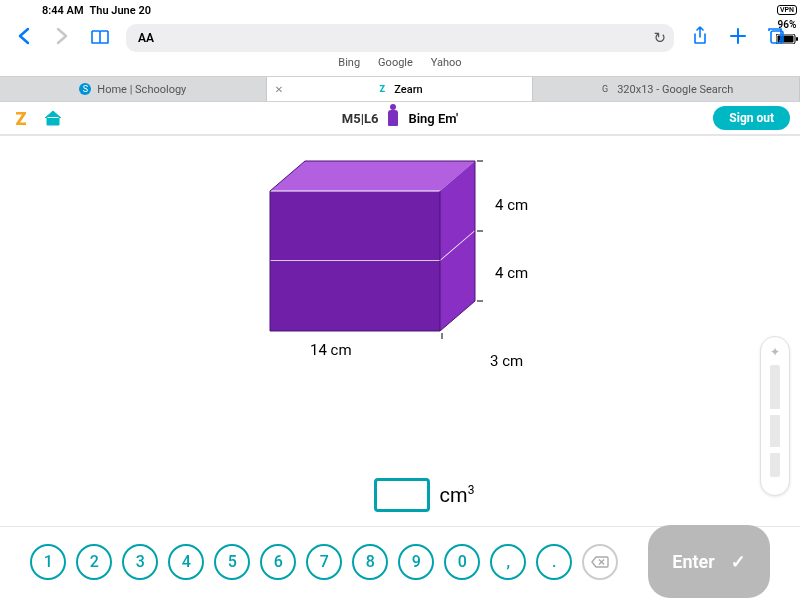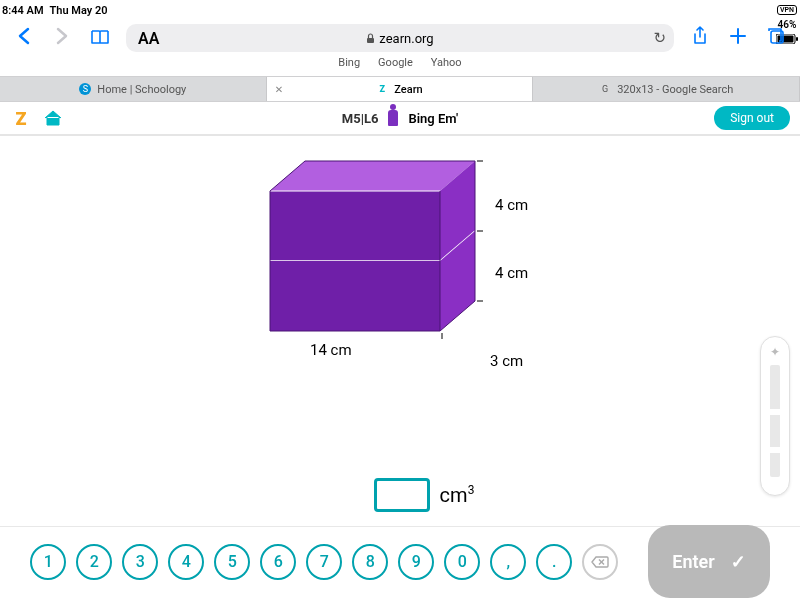--- a/index.html
+++ b/index.html
@@ -1,30 +1,30 @@
 <!DOCTYPE html>
 <html><head>
 <meta charset="utf-8">
 <style>
   * { margin: 0; padding: 0; box-sizing: border-box; font-family: -apple-system, BlinkMacSystemFont, "Segoe UI", Roboto, Helvetica, Arial, sans-serif; }
   body { width: 800px; height: 600px; background: #fff; overflow: hidden; position: relative; }
 
   
-  .status-bar { height: 20px; display: flex; align-items: center; justify-content: space-between; padding: 0 2px; font-size: 11px; font-weight: 600; }
+  .status-bar { height: 20px; display: flex; align-items: center; justify-content: space-between; padding: 0 2px; font-size: 11px; font-weight: 600; margin-left: 40px; }
   .status-left { display: flex; gap: 6px; }
   .status-right { display: flex; align-items: center; gap: 4px; font-size: 10px; flex-direction: column; }
   .signal svg, .battery svg { display: block; }
   .vpn { border: 1px solid #000; border-radius: 3px; font-size: 7px; padding: 0 2px; line-height: 8px; }
 
   
   .safari-bar { height: 36px; display: flex; align-items: center; gap: 14px; padding: 0 12px; }
   .safari-bar .nav-btn { color: #007aff; width: 24px; text-align: center; font-size: 22px; line-height: 1; }
   .safari-bar .nav-btn.disabled { color: #c7c7cc; }
   .addr { flex: 1; background: #eeeef0; border-radius: 10px; height: 28px; display: flex; align-items: center; position: relative; }
-  .addr .aa { font-size: 16px; font-weight: 600; padding: 0 12px; }
+  .addr .aa { font-size: 12px; font-weight: 600; padding: 0 12px; }
   .addr .url { position: absolute; left: 0; right: 0; text-align: center; font-size: 13px; display: flex; align-items: center; justify-content: center; gap: 4px; pointer-events: none; }
   .addr .reload { position: absolute; right: 8px; color: #555; font-size: 15px; }
 
   
   .engines { height: 20px; display: flex; justify-content: center; gap: 18px; font-size: 11px; color: #555; text-align: right; }
 
   
   .tabs { height: 26px; display: flex; background: #d9dadc; font-size: 11px; border-top: 1px solid #d0d0d2; border-bottom: 1px solid #d0d0d2;}
   .tab { flex: 1; display: flex; align-items: center; justify-content: center; gap: 6px; position: relative; color: #555; border-right: 1px solid #c8c8ca; }
   .tab.active { background: #fff; color: #000; font-weight: 500; }
@@ -33,21 +33,21 @@
 
   
   .app-header { height: 34px; display: flex; align-items: center; padding: 0 10px; position: relative; border-bottom: 2px solid #e5e5e5; }
   .z-logo { width: 22px; height: 22px; display:flex; align-items:center; justify-content:center; font-weight:900; color:#f5a623; font-size:18px;}
   .home-icon { width: 22px; height: 22px; margin-left: 10px; color:#00b8c4; }
   .lesson-meta { position: absolute; left: 0; right: 0; display: flex; align-items: center; justify-content: center; gap: 10px; font-size: 13px; }
   .lesson-code { font-weight: 700; color: #333; }
   .avatar { width: 10px; height: 16px; background: #7b2fbf; border-radius: 3px 3px 1px 1px; position:relative; }
   .avatar::before { content:""; position:absolute; top:-6px; left:2px; width:6px; height:6px; border-radius:50%; background:#7b2fbf;}
   .lesson-title { font-weight: 600; }
-  .sign-out { margin-left: auto; background: #00b8c4; color: #fff; border: none; border-radius: 14px; padding: 5px 16px; font-size: 12px; font-weight: 400; }
+  .sign-out { margin-left: auto; background: #00b8c4; color: #fff; border: none; border-radius: 14px; padding: 5px 16px; font-size: 12px; font-weight: 700; }
 
   
   .work-area { position: relative; height: 328px; background: #fff; }
   .prism-wrap { position: absolute; left: 245px; top: 10px; }
   .label { position: absolute; font-size: 15px; color: #000000; }
 
   
   .wand { position: absolute; right: 10px; top: 200px; width: 30px; height: 160px; border:1px solid #e0e0e0; border-radius: 16px; background:#fff; box-shadow: 0 1px 3px rgba(0,0,0,.1); display:flex; flex-direction:column; align-items:center; padding:8px 0; gap:6px;}
   .wand .spark { color:#bbb; font-size:12px;}
   .wand .seg { width: 10px; background:#e8e8e8; }
@@ -68,34 +68,34 @@
   .key.backspace { border-color:#ccc; color:#aaa; font-size:14px;}
   .enter { margin-left: 20px; background:#b9b9b9; color:#fff; border:none; border-radius:22px; padding:26px 24px; font-size:18px; font-weight:600; display:flex; align-items:center; gap:16px;}
 
 </style>
 </head>
 <body>
 
 <div class="status-bar">
   <div class="status-left">
     <span>8:44 AM</span>
-    <span>Thu May 20</span>
+    <span>Thu June 20</span>
   </div>
   <div class="status-right">
     <span class="signal">
       <svg width="14" height="10" viewBox="0 0 14 10">
           <rect x="0" y="7" width="2" height="3" fill="#000"></rect>
           <rect x="4" y="5" width="2" height="5" fill="#000"></rect>
           <rect x="8" y="3" width="2" height="7" fill="#000"></rect>
           <rect x="12" y="1" width="2" height="9" fill="#ccc"></rect>
         </svg>
     </span>
     <span>LTE</span>
     <span class="vpn">VPN</span>
-    <span>46%</span>
+    <span>96%</span>
     <span class="battery">
       <svg width="22" height="10" viewBox="0 0 22 10">
           <rect x="0" y="0" width="19" height="10" rx="2" fill="none" stroke="#000"></rect>
           <rect x="1.5" y="1.5" width="16" height="7" rx="1" fill="#000"></rect>
           <rect x="20" y="3" width="2" height="4" rx="1" fill="#000"></rect>
         </svg>
     </span>
   </div>
 </div>
 
@@ -110,27 +110,20 @@
         <polyline points="3,2 11,9 3,16" fill="none" stroke="#c7c7cc" stroke-width="2.5" stroke-linecap="round" stroke-linejoin="round"></polyline>
       </svg>
   </span>
   <span class="nav-btn">
     <svg width="20" height="16" viewBox="0 0 20 16">
         <path d="M2 2 h7 a1 1 0 0 1 1 1 v11 M18 2 h-7 a1 1 0 0 0 -1 1 v11 M2 2 v12 h16 v-12" fill="none" stroke="#007aff" stroke-width="1.6" stroke-linejoin="round"></path>
       </svg>
   </span>
   <div class="addr">
     <span class="aa">AA</span>
-    <span class="url">
-      <svg width="9" height="11" viewBox="0 0 9 11">
-          <rect x="1" y="5" width="7" height="5" rx="1" fill="#555"></rect>
-          <path d="M2.5 5 V3 a2 2 0 0 1 4 0 V5" fill="none" stroke="#555" stroke-width="1.2"></path>
-        </svg>
-      <span>zearn.org</span>
-    </span>
     <span class="reload">↻</span>
   </div>
   <span class="nav-btn">
     <svg width="16" height="20" viewBox="0 0 16 20">
         <path d="M8 1 v10 M5 4 l3 -3 l3 3 M3 8 v9 h10 v-9" fill="none" stroke="#007aff" stroke-width="1.6" stroke-linecap="round" stroke-linejoin="round"></path>
       </svg>
   </span>
   <span class="nav-btn">
     <svg width="18" height="18" viewBox="0 0 18 18">
         <line x1="9" y1="2" x2="9" y2="16" stroke="#007aff" stroke-width="2" stroke-linecap="round"></line>

